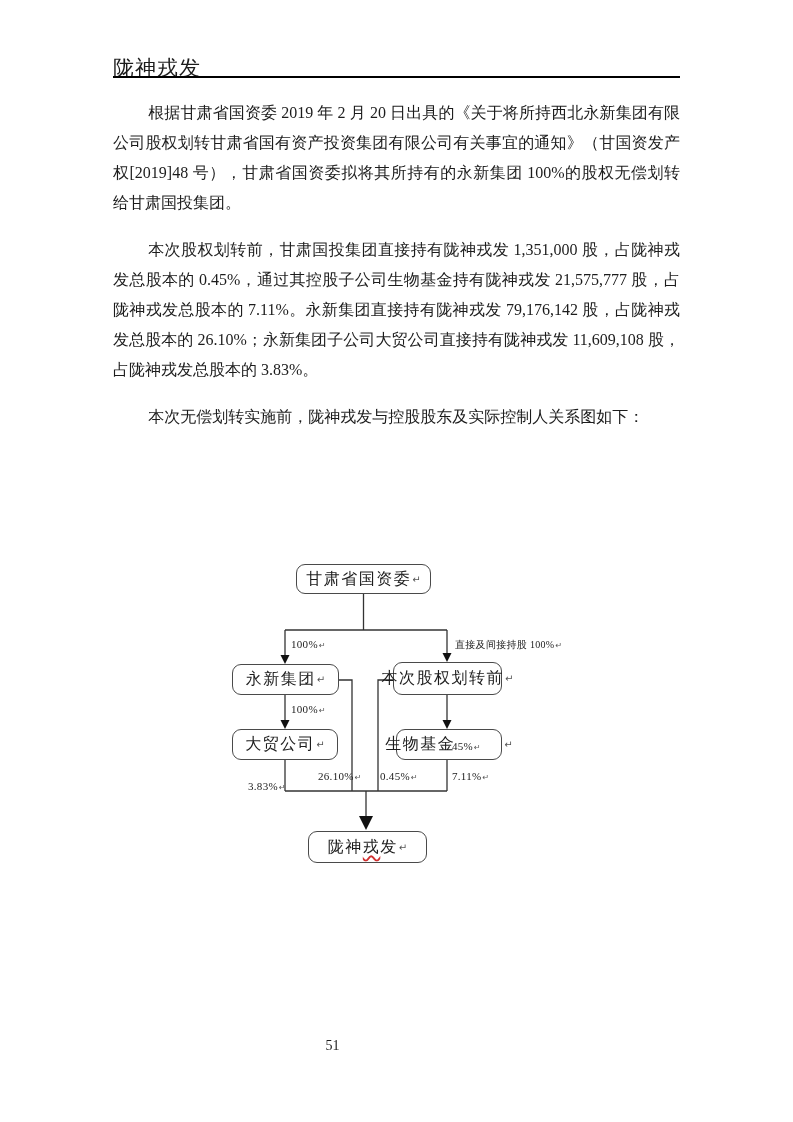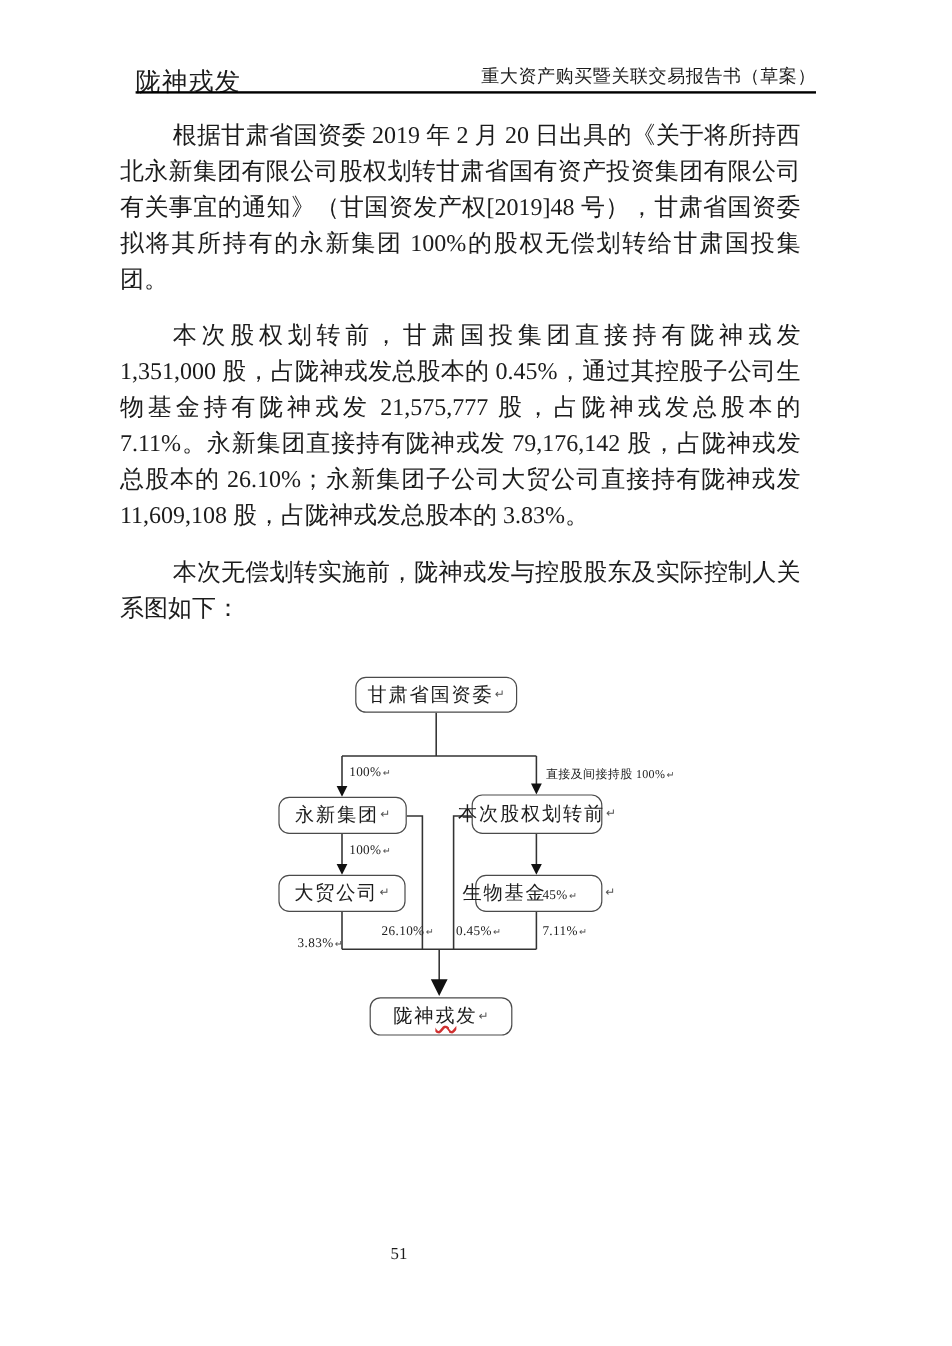--- a/index.html
+++ b/index.html
@@ -7,22 +7,22 @@
   .page {
     position:relative; width:793px; height:1122px; margin:0 auto;
     background:#ffffff; color:#1c1c1c; overflow:hidden;
     font-family:"Liberation Serif","DejaVu Serif",serif;
   }
   
   .hdr-left  { position:absolute; left:113px; top:54px; font-size:21px; letter-spacing:1px; }
   .hdr-right { position:absolute; right:113px; top:54px; font-size:15px; letter-spacing:0.5px; }
   .hdr-rule  { position:absolute; left:113px; top:76px; width:567px; height:2px; background:#000; }
   
-  .content { position:absolute; left:100px; top:98px; width:567px;
-             font-size:20px; line-height:30px; text-align:justify; text-justify:inter-character; }
+  .content { position:absolute; left:113px; top:98px; width:567px;
+             font-size:16px; line-height:30px; text-align:justify; text-justify:inter-character; }
   .content p { text-indent:2.2em; margin:0 0 17px 0; }
   .after-para { position:absolute; left:113px; top:891px; width:567px;
                 font-size:16px; line-height:30px; text-indent:2.2em; }
   
   .org-chart { position:absolute; left:0; top:0; width:703px; height:1122px;padding-left:24px; }
   .org-chart svg { position:absolute; left:0; top:0; }
   .node {
     position:absolute; background:#fff; border:1.4px solid #4a4a4a; border-radius:9px;
     display:flex; align-items:center; justify-content:center;
     font-size:16px; letter-spacing:1.5px; white-space:nowrap;
@@ -34,21 +34,20 @@
   .misspell { text-decoration:underline wavy #d03030; text-decoration-thickness:1.5px; text-underline-offset:3px; }
   
   .page-number { position:absolute; left:0; top:1038px; width:665px; text-align:center; font-size:14px; }
 </style>
 </head>
 <body>
 
 <div class="page">
 
   <div class="hdr-left">陇神戎发</div>
-  <div class="hdr-right">重大资产购买暨关联交易报告书（草案）</div>
   <div class="hdr-rule"></div>
 
   <div class="content">
     <p>根据甘肃省国资委 2019 年 2 月 20 日出具的《关于将所持西北永新集团有限公司股权划转甘肃省国有资产投资集团有限公司有关事宜的通知》（甘国资发产权[2019]48 号），甘肃省国资委拟将其所持有的永新集团 100%的股权无偿划转给甘肃国投集团。</p>
     <p>本次股权划转前，甘肃国投集团直接持有陇神戎发 1,351,000 股，占陇神戎发总股本的 0.45%，通过其控股子公司生物基金持有陇神戎发 21,575,777 股，占陇神戎发总股本的 7.11%。永新集团直接持有陇神戎发 79,176,142 股，占陇神戎发总股本的 26.10%；永新集团子公司大贸公司直接持有陇神戎发 11,609,108 股，占陇神戎发总股本的 3.83%。</p>
     <p>本次无偿划转实施前，陇神戎发与控股股东及实际控制人关系图如下：</p>
   </div>
 
   <div class="org-chart">
     <svg width="793" height="1122" viewBox="0 0 793 1122" fill="none">

